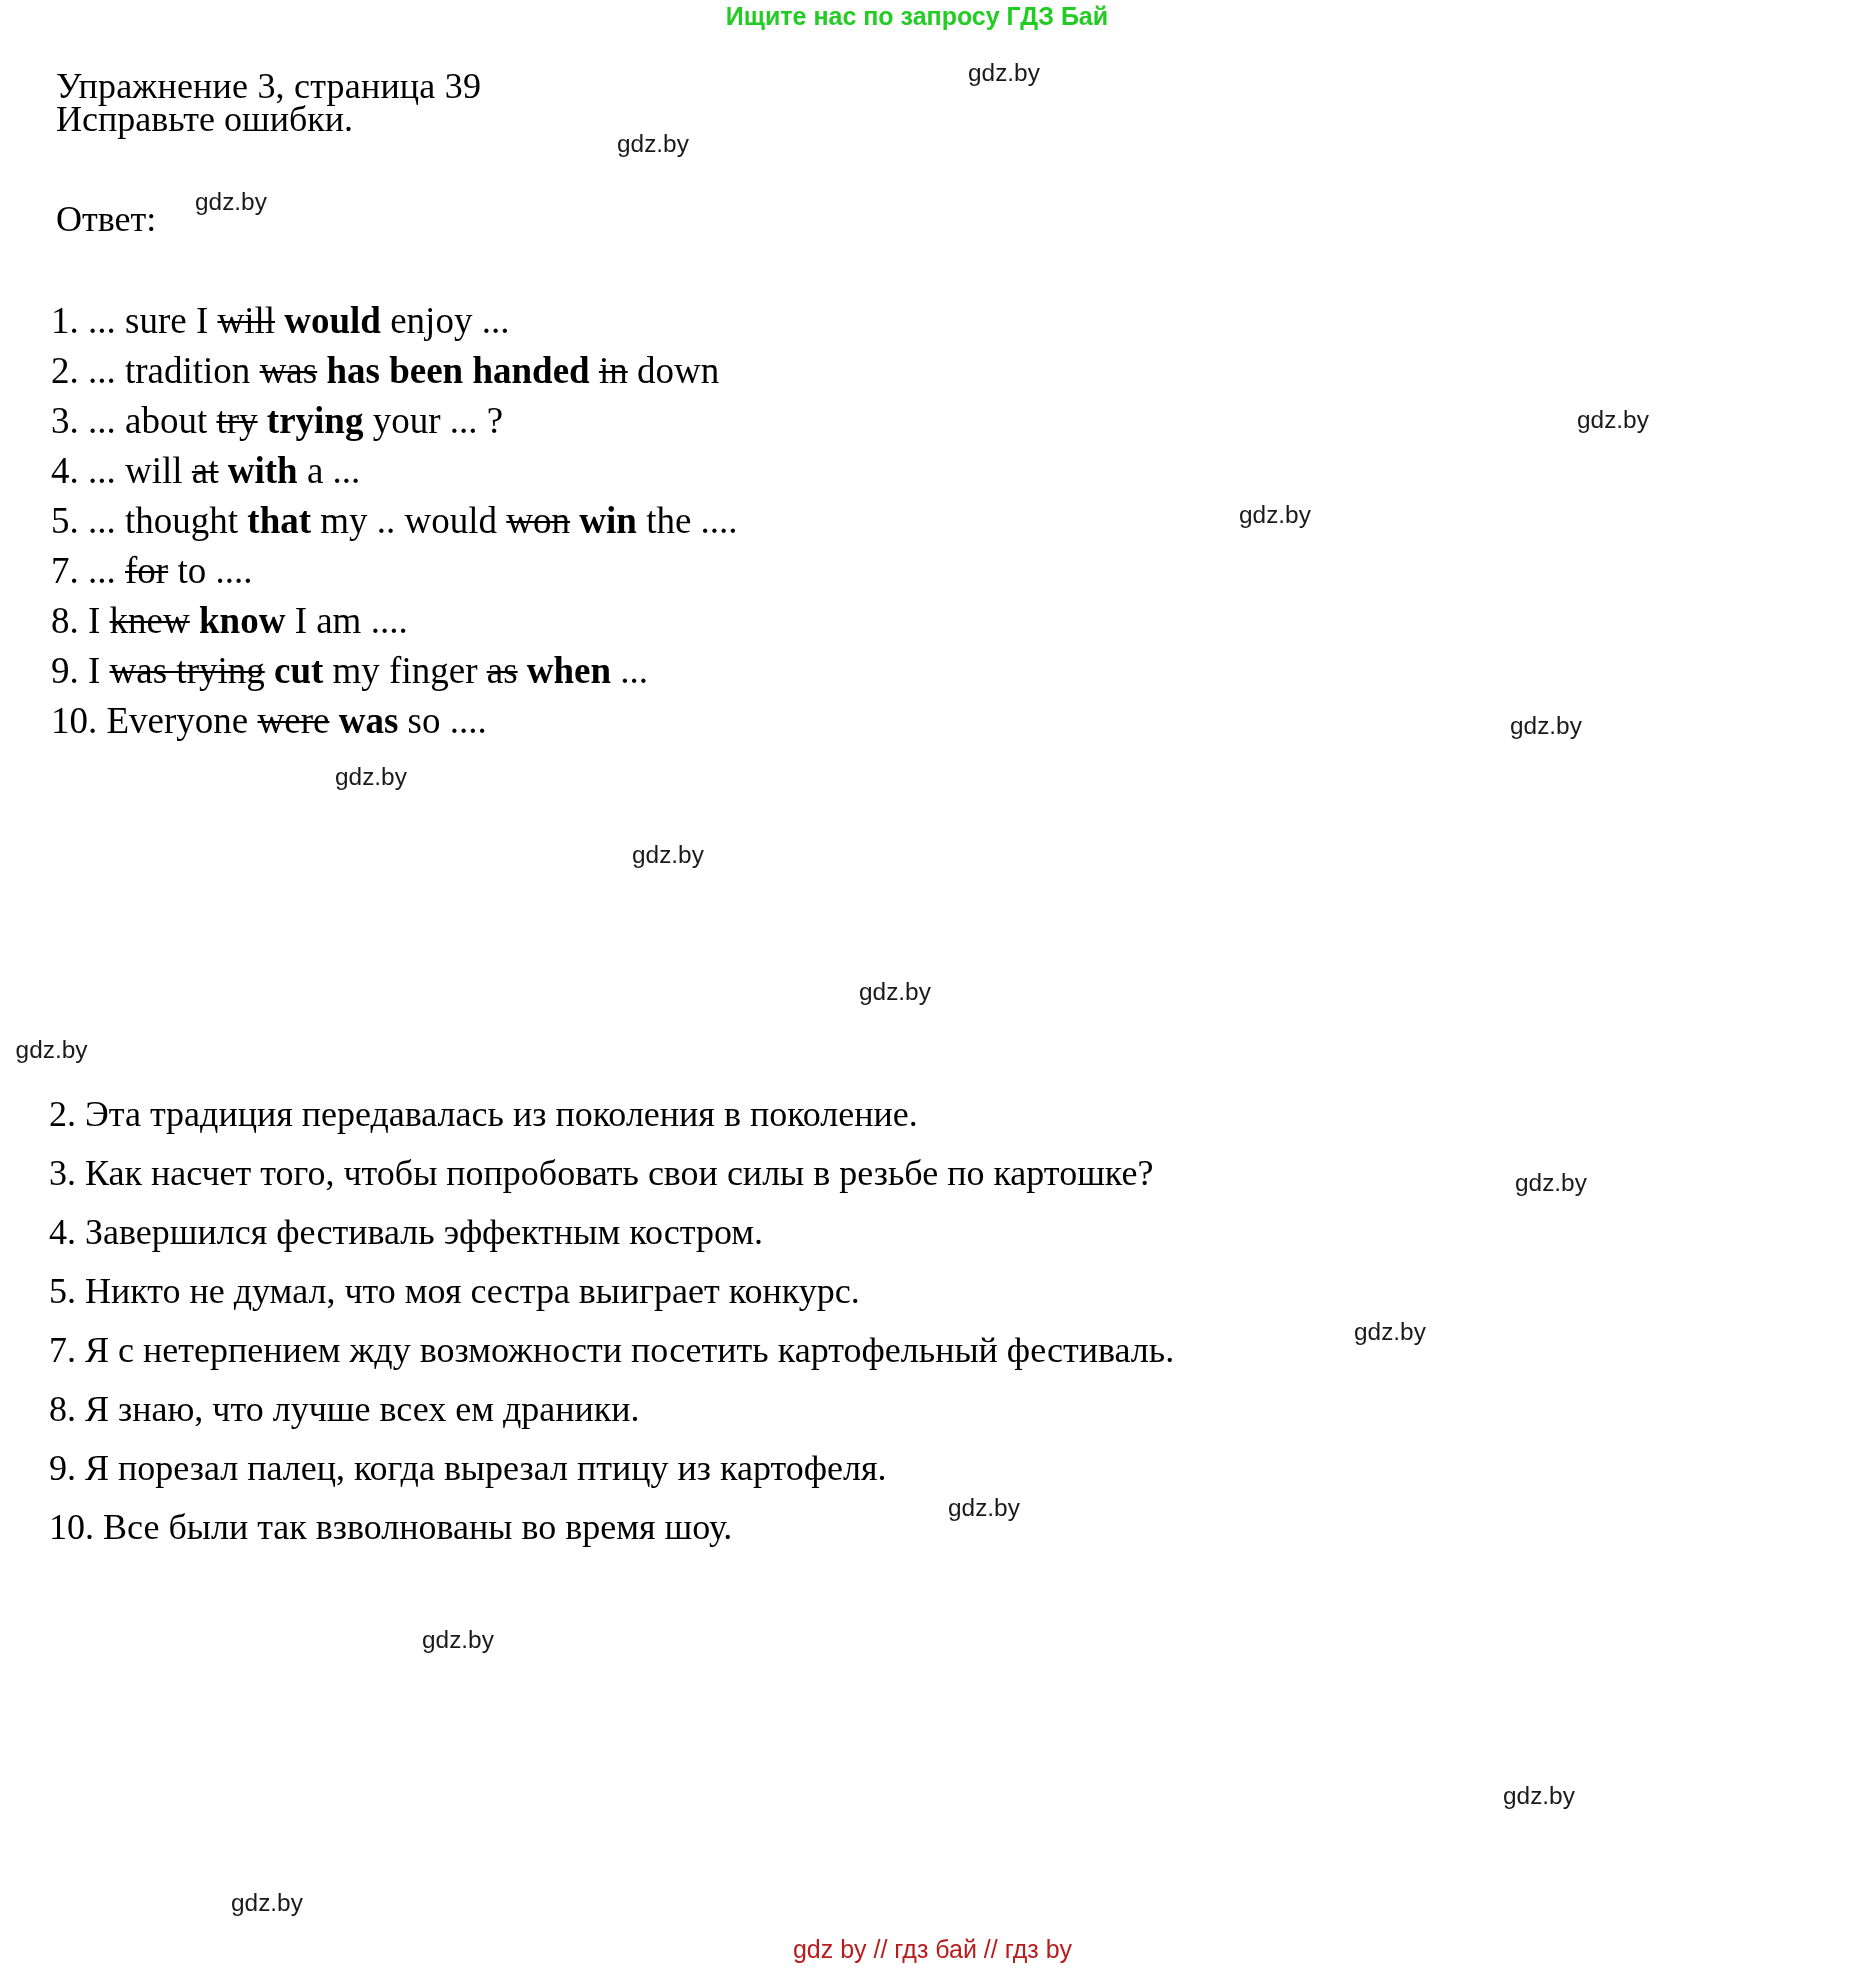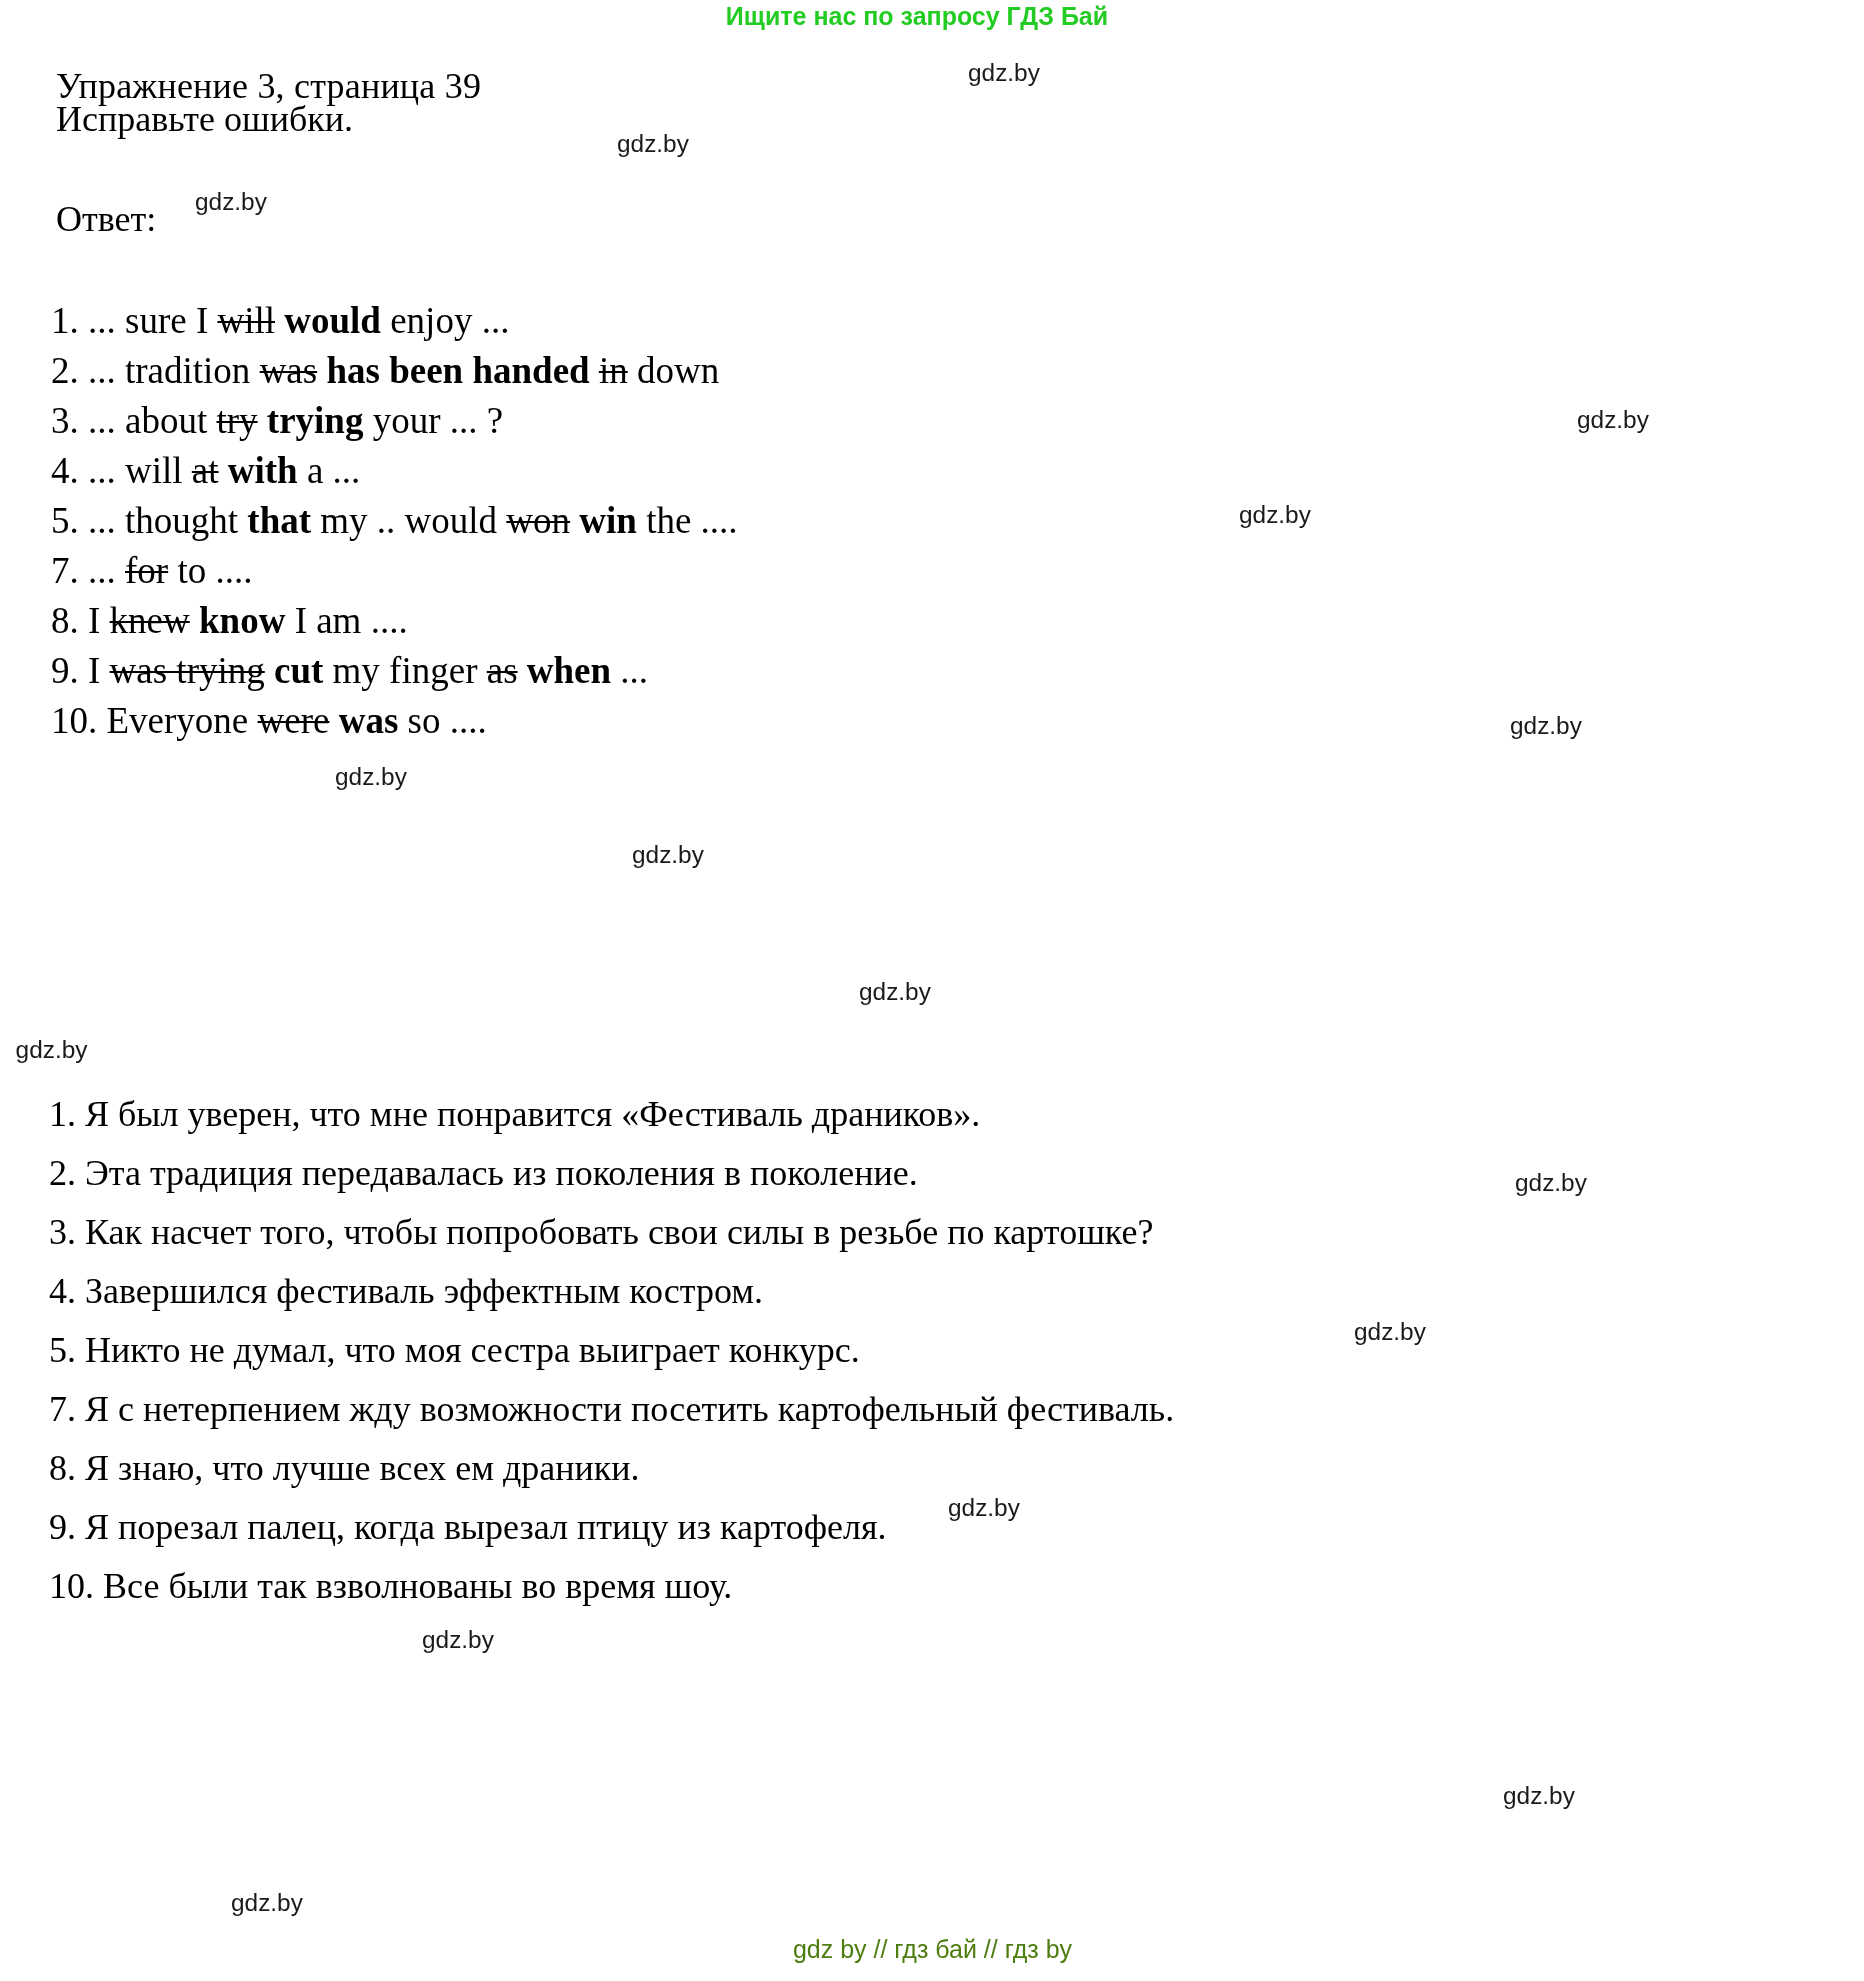--- a/index.html
+++ b/index.html
@@ -139,21 +139,20 @@
     <div class="answer-line"><span>3.</span><span> ... about </span><span class="strike">try</span><span> </span><span class="fix">trying</span><span> your ... ?</span></div>
     <div class="answer-line"><span>4.</span><span> ... will </span><span class="strike">at</span><span> </span><span class="fix">with</span><span> a ...</span></div>
     <div class="answer-line"><span>5.</span><span> ... thought </span><span class="fix">that</span><span> my .. would </span><span class="strike">won</span><span> </span><span class="fix">win</span><span> the ....</span></div>
     <div class="answer-line"><span>7.</span><span> ... </span><span class="strike">for</span><span> to ....</span></div>
     <div class="answer-line"><span>8.</span><span> I </span><span class="strike">knew</span><span> </span><span class="fix">know</span><span> I am ....</span></div>
     <div class="answer-line"><span>9.</span><span> I </span><span class="strike">was trying</span><span> </span><span class="fix">cut</span><span> my finger </span><span class="strike">as</span><span> </span><span class="fix">when</span><span> ...</span></div>
     <div class="answer-line"><span>10.</span><span> Everyone </span><span class="strike">were</span><span> </span><span class="fix">was</span><span> so ....</span></div>
   </div>
 
 <div id="russian-translations">
-    <p class="translation-line nowrap">1. Я был уверен, что мне понравится «Фестиваль драников».</p>
     <p class="translation-line nowrap">2. Эта традиция передавалась из поколения в поколение.</p>
     <p class="translation-line nowrap">3. Как насчет того, чтобы попробовать свои силы в резьбе по картошке?</p>
     <p class="translation-line nowrap">4. Завершился фестиваль эффектным костром.</p>
     <p class="translation-line nowrap">5. Никто не думал, что моя сестра выиграет конкурс.</p>
     <p class="translation-line just">7. Я с нетерпением жду возможности посетить картофельный фестиваль.</p>
     <p class="translation-line nowrap">8. Я знаю, что лучше всех ем драники.</p>
     <p class="translation-line nowrap">9. Я порезал палец, когда вырезал птицу из картофеля.</p>
     <p class="translation-line nowrap">10. Все были так взволнованы во время шоу.</p>
   </div>
 
@@ -169,14 +168,14 @@
     <div class="watermark" style="left: 859px; top: 978px;">gdz.by</div>
     <div class="watermark" style="left: 15.6px; top: 1036px;">gdz.by</div>
     <div class="watermark" style="left: 1515px; top: 1169px;">gdz.by</div>
     <div class="watermark" style="left: 1354px; top: 1318px;">gdz.by</div>
     <div class="watermark" style="left: 948px; top: 1494px;">gdz.by</div>
     <div class="watermark" style="left: 422px; top: 1626px;">gdz.by</div>
     <div class="watermark" style="left: 1503px; top: 1782px;">gdz.by</div>
     <div class="watermark" style="left: 231px; top: 1889px;">gdz.by</div>
   </div>
 
-<div id="footer-links" style="color: #4d7c0f;">gdz by  //  гдз бай  //  гдз by</div>
+<div id="footer-links" style="color: #b91c1c;">gdz by  //  гдз бай  //  гдз by</div>
 
 
 </body></html>

